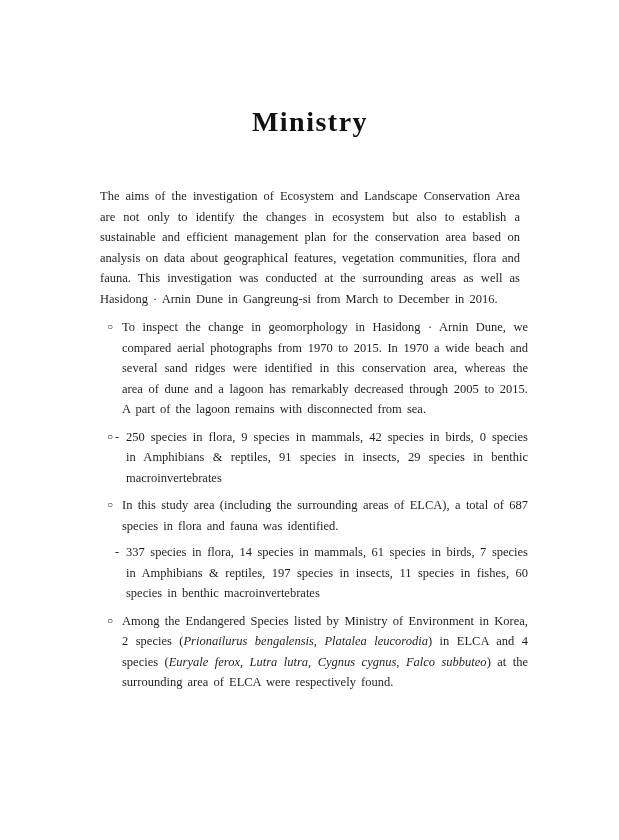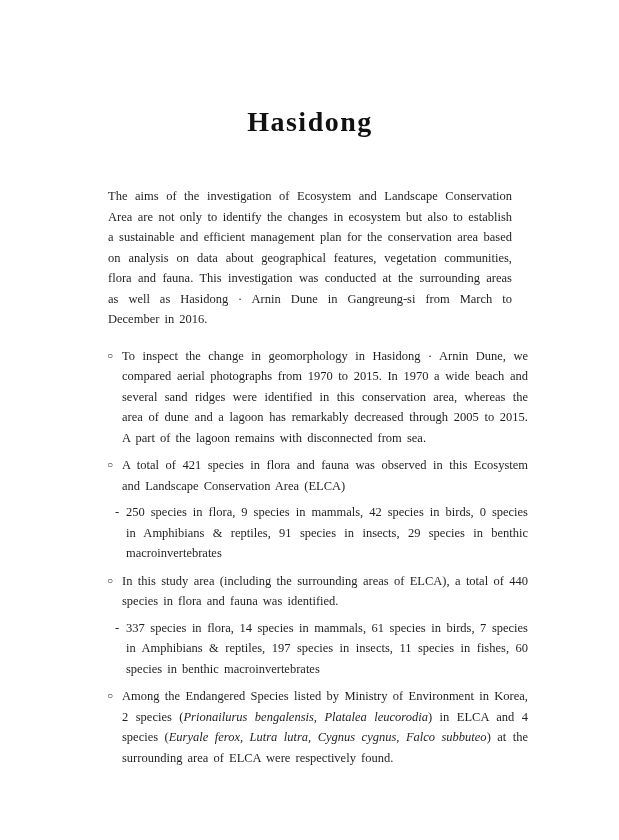--- a/index.html
+++ b/index.html
@@ -26,21 +26,21 @@
     letter-spacing: 1.5px;
     text-align: center;
     color: #111111;
   }
   .body-text {
     font-size: 12.5px;
     line-height: 20.5px;
     word-spacing: 2px;
   }
   p.intro {
-    margin: 16px;
+    margin: 8px;
     text-align: justify;
   }
   .bullet {
     position: relative;
     padding-left: 30px;
     margin-top: 7px;
     text-align: justify;
   }
   .bullet > .marker {
     position: absolute;
@@ -61,25 +61,25 @@
     left: 23px;
     top: 0;
     line-height: 20.5px;
   }
   .btext em { }
 </style>
 </head>
 <body style="color: rgb(31, 31, 31); background: rgb(255, 255, 255);">
 
 <div class="page">
-  <h1 class="title">Hasidong</h1>
+  <h1 class="title">Ministry</h1>
   <div class="body-text">
     <p class="intro">The aims of the investigation of Ecosystem and Landscape Conservation Area are not only to identify the changes in ecosystem but also to establish a sustainable and efficient management plan for the conservation area based on analysis on data about geographical features, vegetation communities, flora and fauna. This investigation was conducted at the surrounding areas as well as Hasidong · Arnin Dune in Gangreung-si from March to December in 2016.</p>
     <div>
         <div class="bullet"><span class="marker">○</span><span class="btext"><span>To inspect the change in geomorphology in Hasidong · Arnin Dune, we compared aerial photographs from 1970 to 2015. In 1970 a wide beach and several sand ridges were identified in this conservation area, whereas the area of dune and a lagoon has remarkably decreased through 2005 to 2015. A part of the lagoon remains with disconnected from sea.</span></span></div>
-        <div class="bullet"><span class="marker">○</span><span class="btext"><span>A total of 421 species in flora and fauna was observed in this Ecosystem and Landscape Conservation Area (ELCA)</span></span></div>
+        <div class="bullet"><span class="marker">○</span></div>
         <div class="sub"><span class="smarker">-</span><span class="btext"><span>250 species in flora, 9 species in mammals, 42 species in birds, 0 species in Amphibians &amp; reptiles, 91 species in insects, 29 species in benthic macroinvertebrates</span></span></div>
-        <div class="bullet"><span class="marker">○</span><span class="btext"><span>In this study area (including the surrounding areas of ELCA), a total of 440 species in flora and fauna was identified.</span></span></div>
+        <div class="bullet"><span class="marker">○</span><span class="btext"><span>In this study area (including the surrounding areas of ELCA), a total of 687 species in flora and fauna was identified.</span></span></div>
         <div class="sub"><span class="smarker">-</span><span class="btext"><span>337 species in flora, 14 species in mammals, 61 species in birds, 7 species in Amphibians &amp; reptiles, 197 species in insects, 11 species in fishes, 60 species in benthic macroinvertebrates</span></span></div>
         <div class="bullet"><span class="marker">○</span><span class="btext"><span>Among the Endangered Species listed by Ministry of Environment in Korea, 2 species (</span><em>Prionailurus bengalensis, Platalea leucorodia</em><span>) in ELCA and 4 species (</span><em>Euryale ferox, Lutra lutra, Cygnus cygnus, Falco subbuteo</em><span>) at the surrounding area of ELCA were respectively found.</span></span></div>
       </div>
   </div>
 </div>
 
 </body></html>

